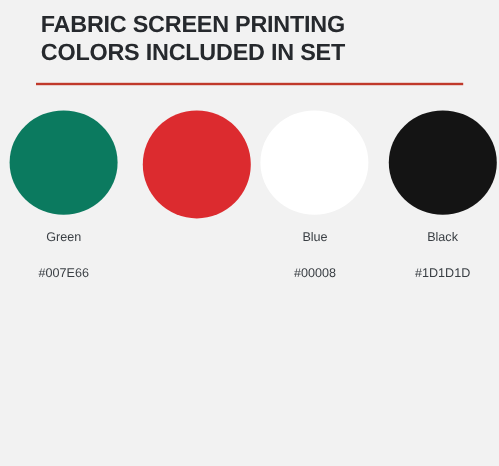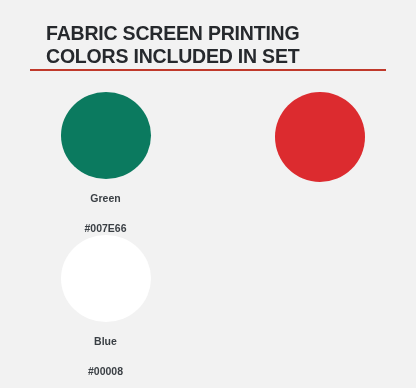--- a/index.html
+++ b/index.html
@@ -22,44 +22,43 @@
     top: 6px;
     width: 360px;
   }
   .title {
     font-family: "Liberation Sans", sans-serif;
     font-weight: bold;
     font-size: 19.5px;
     line-height: 23px;
     letter-spacing: -0.2px;
     color: #26292d;
-    margin: 16px;
+    margin: 4px;
     white-space: pre-line;
   }
   .divider {
     position: absolute;
     left: 30px;
     top: 69px;
     width: 356px;
     height: 2px;
     background: #c0392b;
   }
 
   
   .grid {
     position: absolute;
     left: 0;
     top: 92px;
     width: 416px;
     display: grid;
-    grid-template-columns: repeat(2, 1fr);
+    grid-template-columns: repeat(4, 1fr);
     grid-template-rows: repeat(2, 143px);
     column-gap: 0;
     row-gap: 0;
-    font-weight: bold;
   }
   .cell {
     display: flex;
     flex-direction: column;
     align-items: center;
   }
   
   .cell.c0 { padding-left: 3px; }
   .cell.c1 { padding-left: 9px; }
   .cell.c2 { padding-left: 16px; }
@@ -114,15 +113,22 @@
   </div>
 
   <div class="cell c0">
     <span class="dot" style="background: rgb(255, 255, 255);"></span>
     <div class="labels">
       <span class="name">Blue</span>
       <span class="hex">#00008</span>
     </div>
   </div>
 
+  <div class="cell c1">
+    <span class="dot" style="background: rgb(20, 20, 20);"></span>
+    <div class="labels">
+      <span class="name">Black</span>
+      <span class="hex">#1D1D1D</span>
+    </div>
+  </div>
 
 
 </div>
 
 </body></html>

